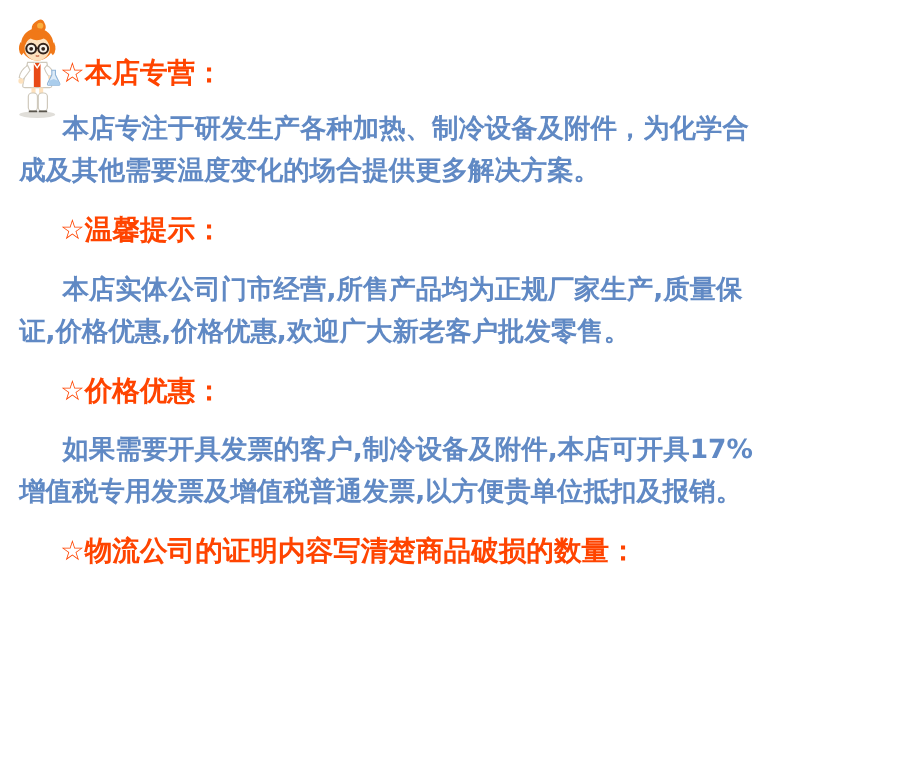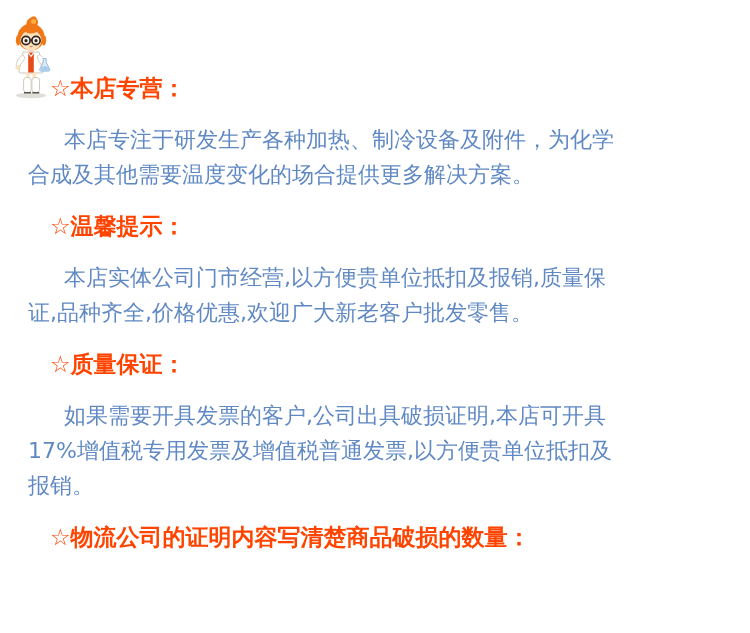--- a/index.html
+++ b/index.html
@@ -13,42 +13,42 @@
   }
   .mascot {
     position: absolute;
     left: 8px;
     top: 15px;
     width: 48px;
     height: 84px;
   }
   .content {
     position: absolute;
-    top: 70px;
+    top: 43px;
     left: 0;
     width: 637px;
     box-sizing: border-box;
     padding: 0 5px 0 12px;
   }
   .heading {
     font-size: 23px;
     font-weight: bold;
     line-height: 36px;
     margin: 14px 0;
     padding-left: 38px;
     color: var(--heading-color, #ff4400);
   }
   .heading.first { margin: 0 0 11px 0; }
   .para {
     font-size: 22px;
     line-height: 35px;
-    margin: 16px;
+    margin: 4px;
     text-indent: 36px;
     color: var(--body-color, #6089c4);
-    font-weight: normal;
+    font-weight: bold;
   }
 </style>
 </head>
 <body>
 
 <div class="mascot">
   <svg viewBox="0 0 48 84" width="48" height="84" xmlns="http://www.w3.org/2000/svg">
 
     <ellipse cx="23" cy="80.5" rx="15" ry="2.8" fill="#e0ded9"></ellipse>
 
@@ -94,19 +94,19 @@
     <rect x="23.9" y="62.5" width="7.6" height="15" rx="3" fill="#ffffff" stroke="#cfc9bc" stroke-width="1"></rect>
     <path d="M16,77.8 h7 M24.3,77.8 h7" stroke="#5a564e" stroke-width="1.6"></path>
   </svg>
 </div>
 
 <div class="content">
   <div class="heading first">☆本店专营：</div>
   <p class="para">本店专注于研发生产各种加热、制冷设备及附件，为化学合成及其他需要温度变化的场合提供更多解决方案。</p>
 
   <div class="heading">☆温馨提示：</div>
-  <p class="para">本店实体公司门市经营,以方便贵单位抵扣及报销,质量保证,品种齐全,价格优惠,欢迎广大新老客户批发零售。</p>
+  <p class="para">本店实体公司门市经营,所售产品均为正规厂家生产,质量保证,价格优惠,价格优惠,欢迎广大新老客户批发零售。</p>
 
-  <div class="heading">☆质量保证：</div>
-  <p class="para">如果需要开具发票的客户,公司出具破损证明,本店可开具17%增值税专用发票及增值税普通发票,以方便贵单位抵扣及报销。</p>
+  <div class="heading">☆价格优惠：</div>
+  <p class="para">如果需要开具发票的客户,制冷设备及附件,本店可开具17%增值税专用发票及增值税普通发票,以方便贵单位抵扣及报销。</p>
 
   <div class="heading">☆物流公司的证明内容写清楚商品破损的数量：</div>
 </div>
 
 </body></html>

